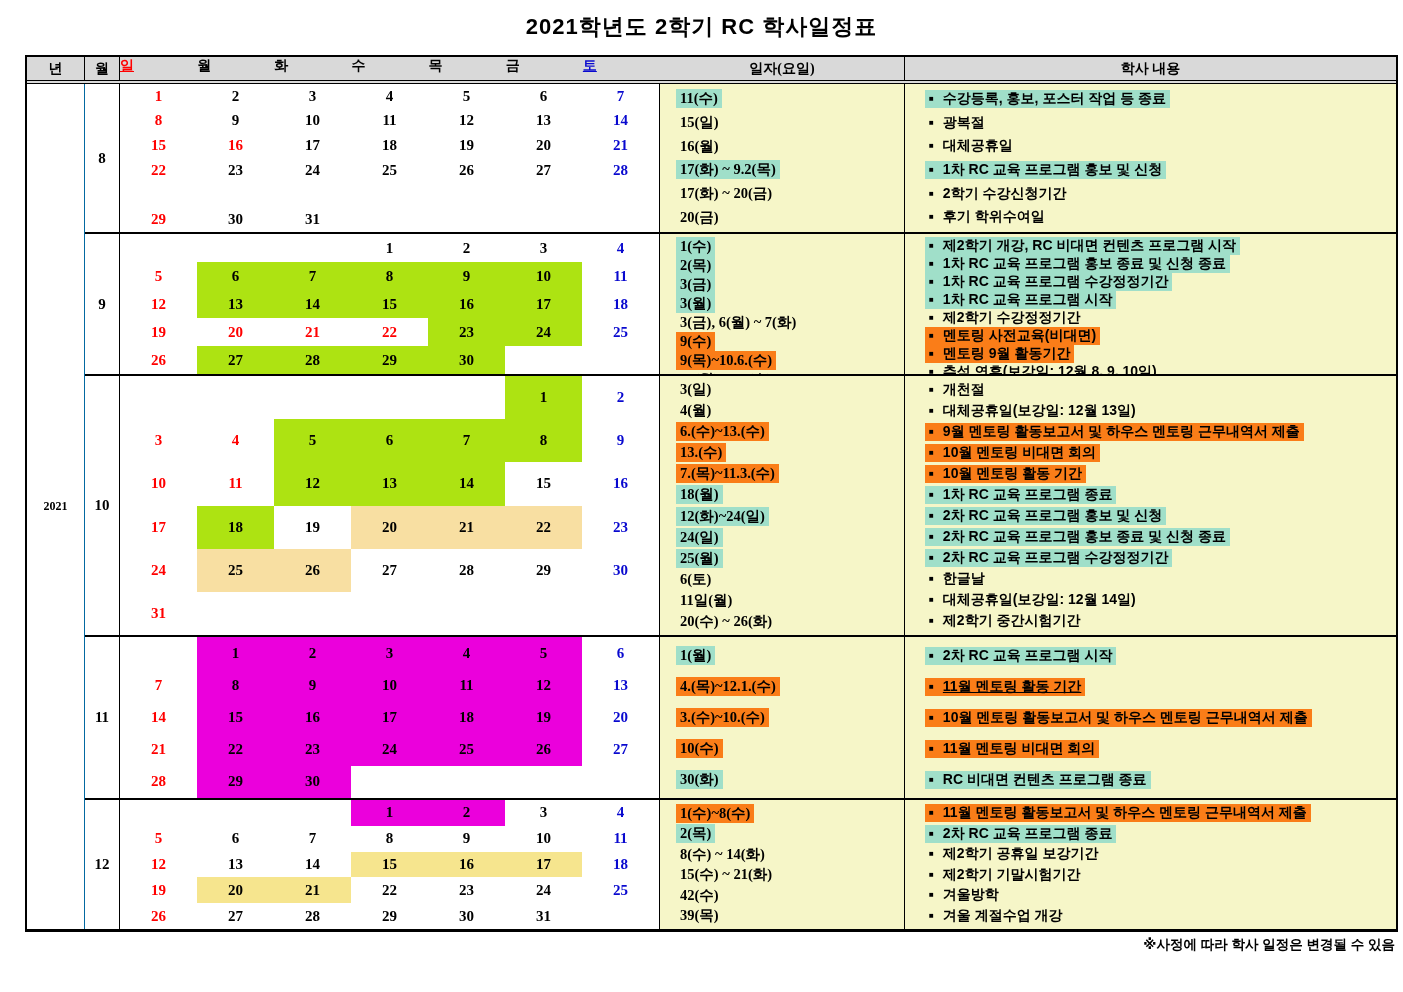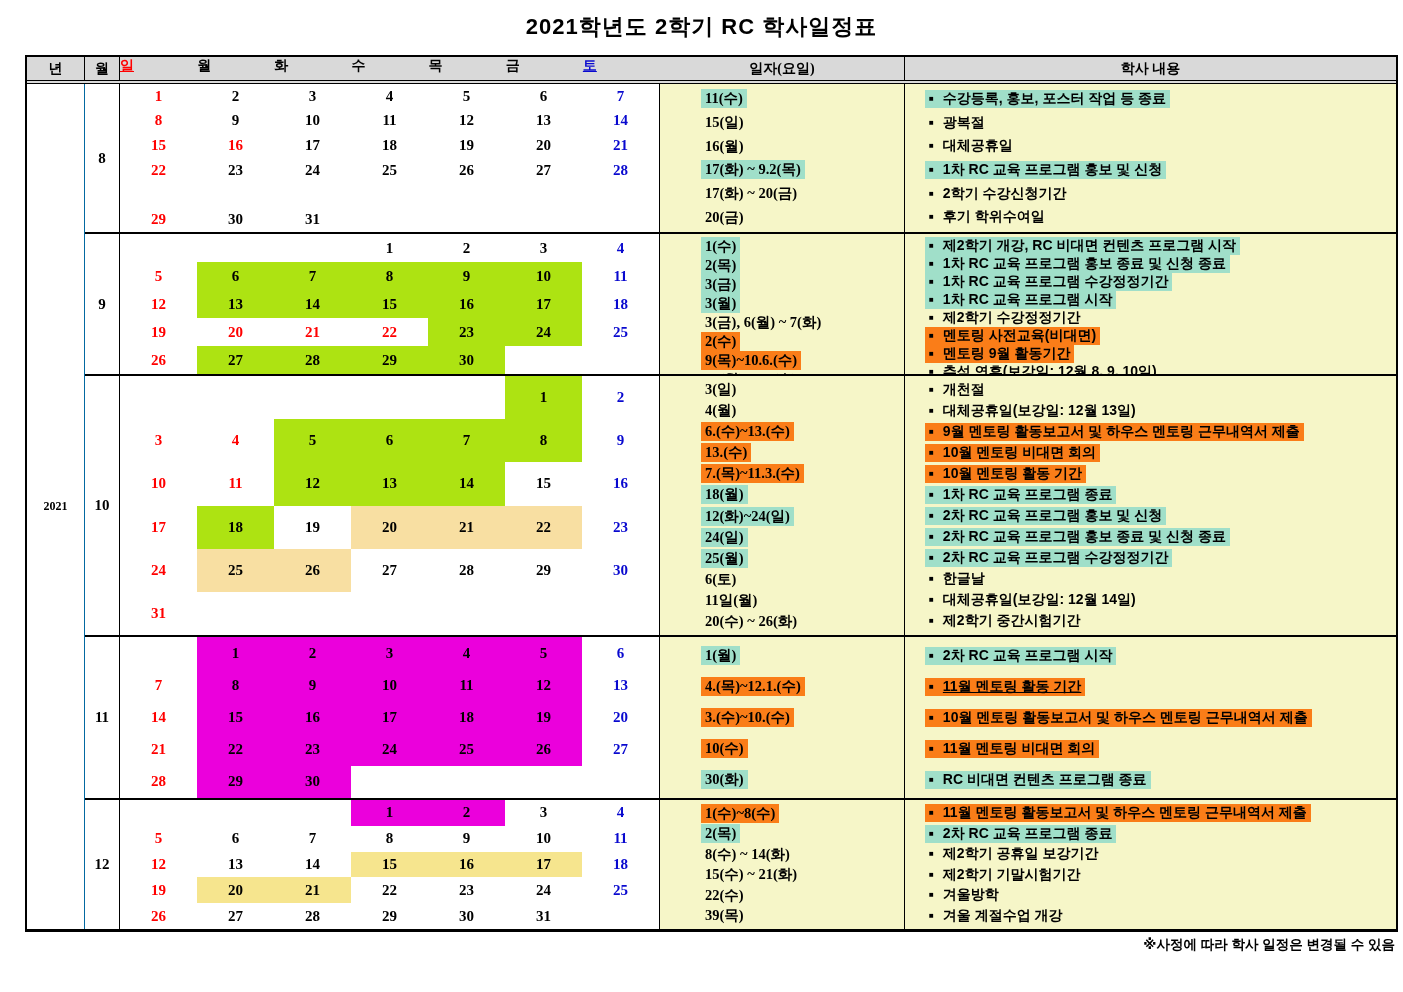--- a/index.html
+++ b/index.html
@@ -40,21 +40,21 @@
        display:grid;grid-template-columns:repeat(7,1fr);}
   .cal .dcell{display:flex;align-items:center;justify-content:center;
               font-size:15px;font-weight:bold;}
   .dates-col{width:245px;border-right:1px solid #000;box-sizing:border-box;
              background:#F6F6C8;display:flex;flex-direction:column;
              padding:3px 2px 3px 16px;}
   .content-col{flex:1;background:#F6F6C8;display:flex;flex-direction:column;
                padding:3px 2px 3px 20px;box-sizing:border-box;}
   .line{flex:1;display:flex;align-items:center;font-size:14.5px;font-weight:bold;
         white-space:nowrap;}
-  .dates-col .line{font-family:var(--serif);margin-left:25px;}
+  .dates-col .line{font-family:var(--serif);}
   .content-col .line{font-family:var(--sans);font-size:14px;}
   .line > span{padding:0 4px;}
   .bullet{font-size:8px;margin-right:9px;vertical-align:2px;display:inline-block;}
 
   
   .c-r{color:#FF0000;} .c-b{color:#0909CF;}
   .ul{text-decoration:underline;}
 
   
   .bg-g{background:#ADE312;} .bg-m{background:#EB00DC;}
@@ -217,21 +217,21 @@
             <div class="line">
               <span class="hl-teal">3(금)</span>
             </div>
             <div class="line">
               <span class="hl-teal">3(월)</span>
             </div>
             <div class="line">
               <span>3(금), 6(월) ~ 7(화)</span>
             </div>
             <div class="line">
-              <span class="hl-orange">2(수)</span>
+              <span class="hl-orange">9(수)</span>
             </div>
             <div class="line">
               <span class="hl-orange">9(목)~10.6.(수)</span>
             </div>
             <div class="line">
               <span>20(월) ~ 22(수)</span>
             </div>
           </div>
           <div class="content-col">
             <div class="line">
@@ -503,21 +503,21 @@
             <div class="line">
               <span class="hl-teal">2(목)</span>
             </div>
             <div class="line">
               <span>8(수) ~ 14(화)</span>
             </div>
             <div class="line">
               <span>15(수) ~ 21(화)</span>
             </div>
             <div class="line">
-              <span>22(수)</span>
+              <span>42(수)</span>
             </div>
             <div class="line">
               <span>39(목)</span>
             </div>
           </div>
           <div class="content-col">
             <div class="line">
               <span class="hl-orange"><span class="bullet">■</span>11월 멘토링 활동보고서 및 하우스 멘토링 근무내역서 제출</span>
             </div>
             <div class="line">

